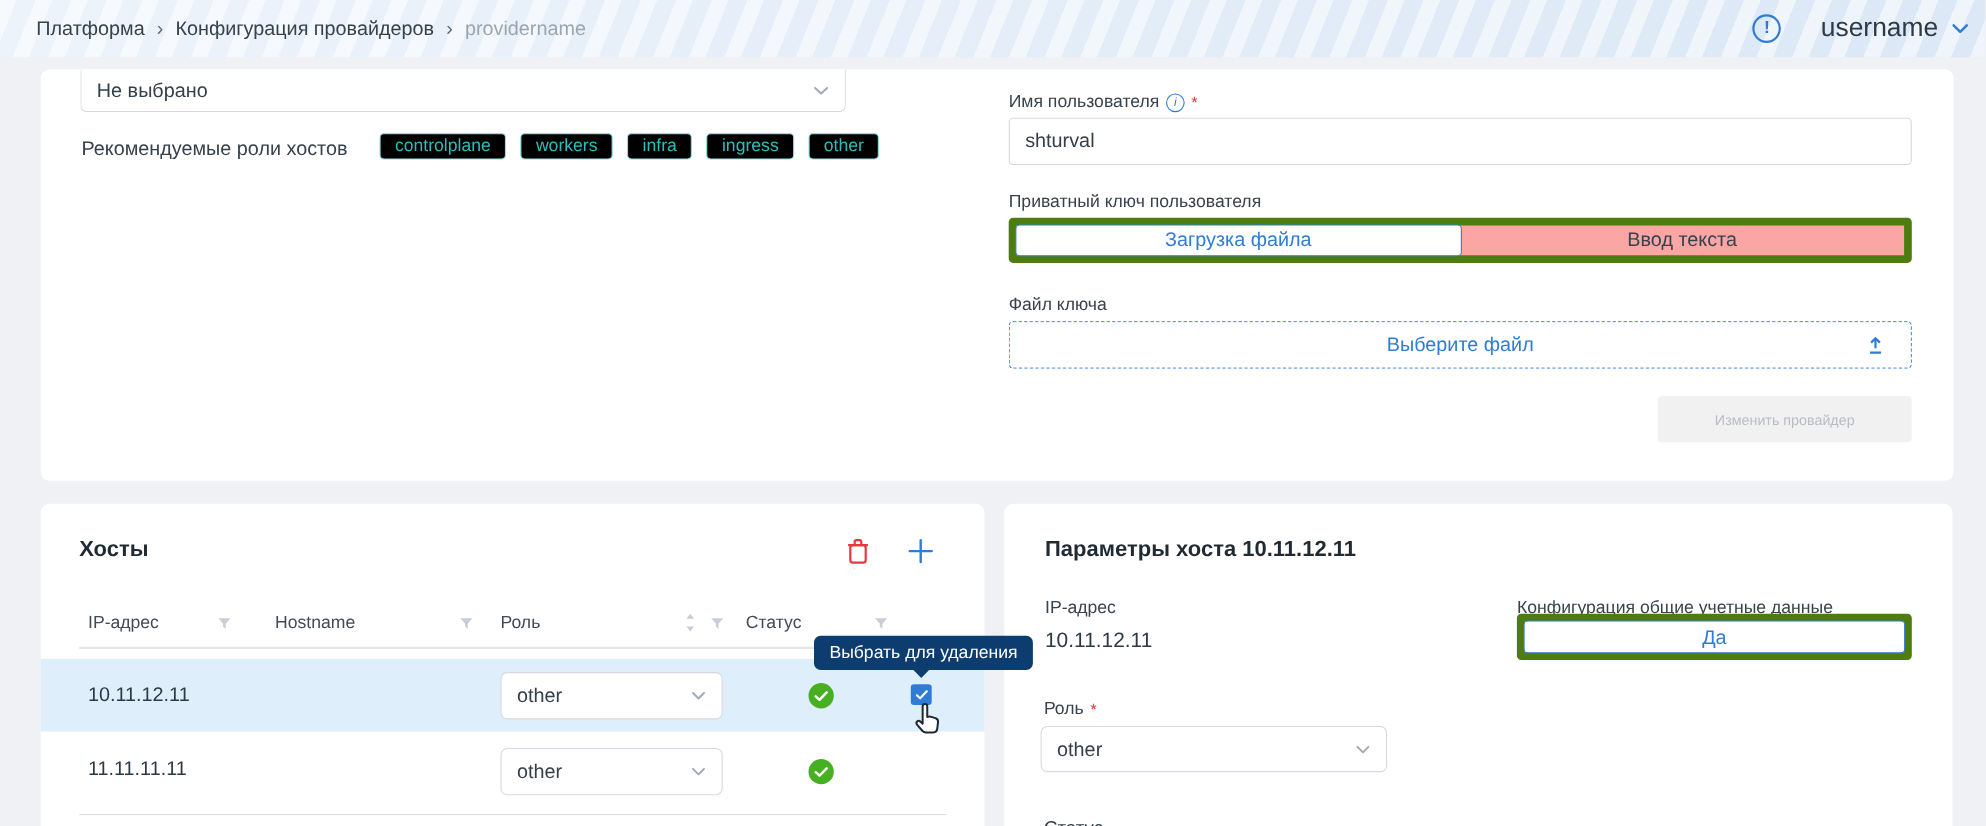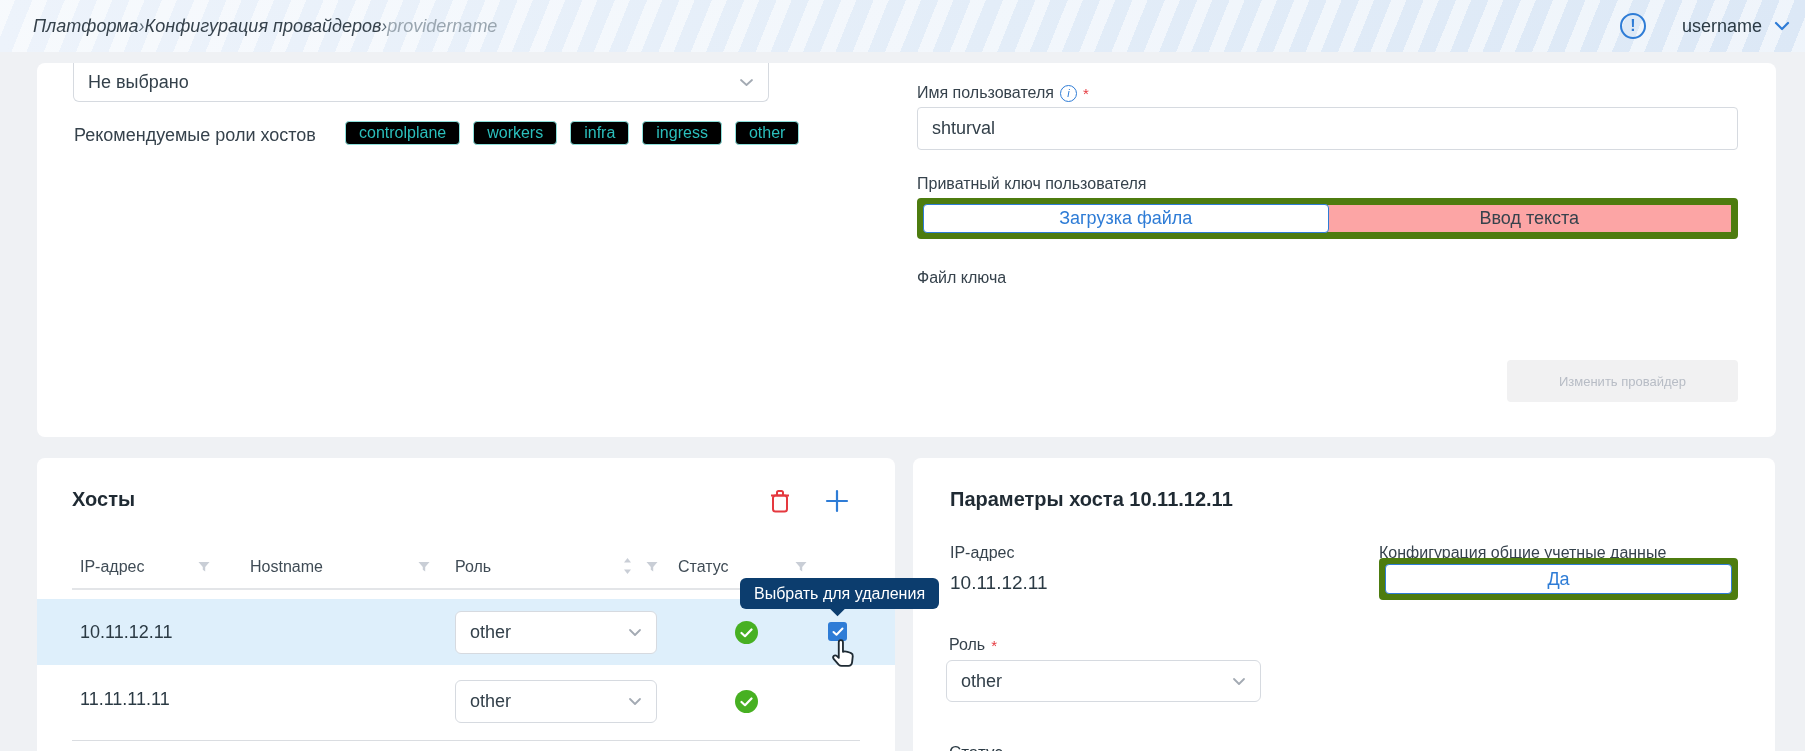--- a/index.html
+++ b/index.html
@@ -6,29 +6,29 @@
   html,body { width:1805px; height:751px; }
   body { font-family:"Liberation Sans", sans-serif; background:#EFF1F4; color:#2F3B45; }
   #app { position:relative; width:1805px; height:751px; overflow:hidden; background:#EFF1F4; }
 
   
   .topbar { position:absolute; left:0; top:0; width:1805px; height:52px;
     background:
       repeating-linear-gradient(112deg, rgba(255,255,255,.55) 0 14px, rgba(255,255,255,0) 14px 30px),
       linear-gradient(90deg,#EDF3FB 0%, #E3EDF8 55%, #DCE8F6 100%);
   }
-  .breadcrumb { position:absolute; left:33px; top:0; height:52px; display:flex; align-items:center; font-size:18px;font-style:italic; }
+  .breadcrumb { position:absolute; left:33px; top:0; height:52px; display:flex; align-items:center; gap:11px; font-size:18px; }
   .crumb { color:#36424C; cursor:pointer; }
   .crumb.current { color:#9AA6B0; cursor:default; }
   .crumb-sep { color:#5C6B77; font-size:18px; }
   .topbar-right { position:absolute; right:15px; top:0; height:52px; display:flex; align-items:center; gap:36px; }
   .alert-icon { width:26px; height:26px; border:2px solid #2E7CD6; border-radius:50%;
     color:#2E7CD6; font-size:16px; font-weight:bold; display:flex; align-items:center; justify-content:center; cursor:pointer; }
   .user-menu { display:flex; align-items:center; gap:12px; cursor:pointer; }
-  .user-name { font-size:18px; color:#2B3A44; }
+  .user-name { font-size:24px; color:#2B3A44; }
 
   
   .card { position:absolute; background:#FFFFFF; border-radius:8px; }
   #card-provider { left:37px; top:63px; width:1739px; height:374px; }
   #card-hosts    { left:37px; top:458px; width:858px; height:293px; border-radius:8px 8px 0 0; }
   #card-params   { left:913px; top:458px; width:862px; height:293px; border-radius:8px 8px 0 0; }
 
   
   .fake-select { position:absolute; background:#fff; border:1px solid #D6DAE0; border-radius:6px;
     display:flex; align-items:center; font-size:18px; color:#33404A; padding:0 14px; cursor:pointer; }
@@ -139,20 +139,28 @@
       <span>Приватный ключ пользователя</span>
     </div>
     <div class="segmented" style="left:880px; top:135px; width:821px; height:41px;">
       <div class="segment active">Загрузка файла</div>
       <div class="segment">Ввод текста</div>
     </div>
 
     <div class="field-label" style="left:880px; top:206px;">
       <span>Файл ключа</span>
     </div>
+    <div class="upload-zone" style="left:880px; top:229px; width:821px; height:43px;">
+      <span>Выберите файл</span>
+      <svg class="upl" width="16" height="17" viewBox="0 0 16 17">
+        <line x1="8" y1="2" x2="8" y2="11" stroke="#2E7CD6" stroke-width="2"></line>
+        <polyline points="4,6 8,2 12,6" fill="none" stroke="#2E7CD6" stroke-width="2" stroke-linejoin="round"></polyline>
+        <line x1="3" y1="15" x2="13" y2="15" stroke="#2E7CD6" stroke-width="2"></line>
+      </svg>
+    </div>
 
     <button class="btn-disabled" style="left:1470px; top:297px; width:231px; height:42px;">Изменить провайдер</button>
   </div>
 
   <div class="card" id="card-hosts">
     <div class="panel-title" style="left:35px; top:30px;">Хосты</div>
 
     <svg class="icon-btn" style="left:732px; top:31px;" width="22" height="25" viewBox="0 0 22 25">
       <rect x="4" y="6.5" width="14" height="16" rx="2.5" fill="none" stroke="#E5393F" stroke-width="2"></rect>
       <line x1="2" y1="6.5" x2="20" y2="6.5" stroke="#E5393F" stroke-width="2"></line>

